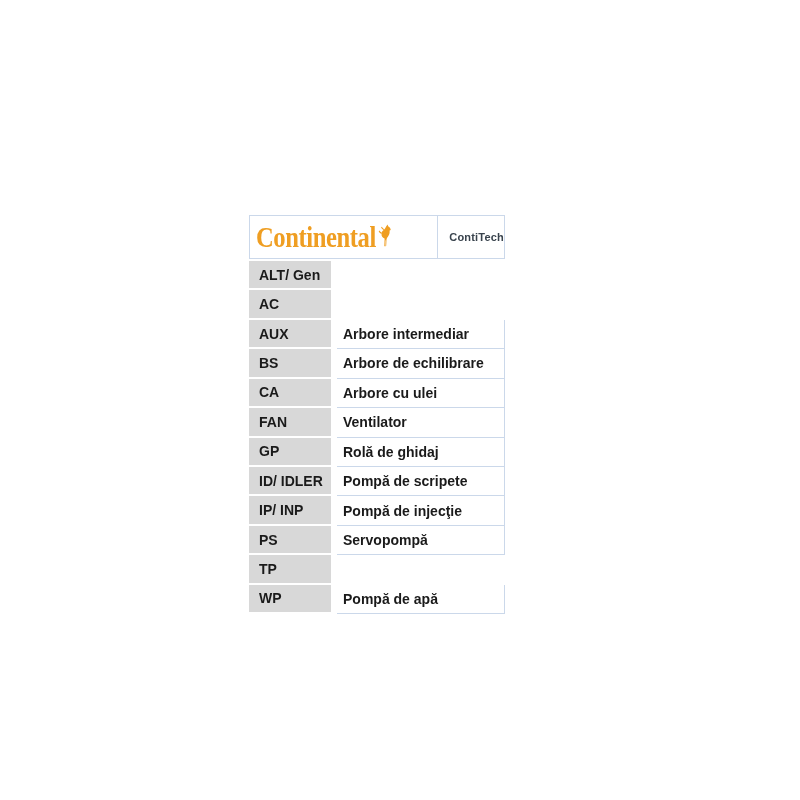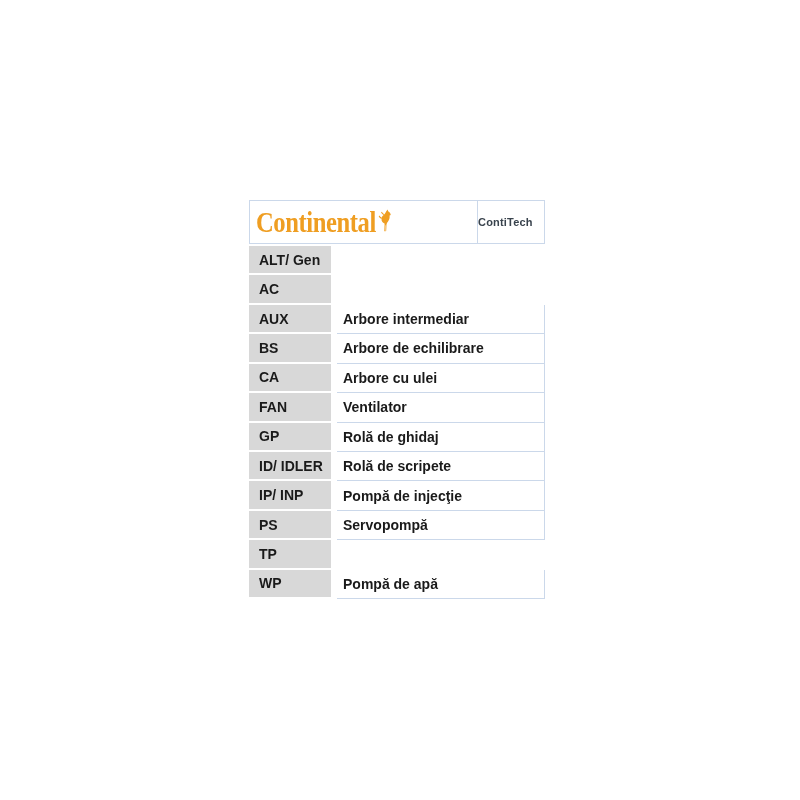--- a/index.html
+++ b/index.html
@@ -1,29 +1,29 @@
 <!DOCTYPE html>
 <html><head>
 <meta charset="utf-8">
 <style>
   * { margin:0; padding:0; box-sizing:border-box; }
   html,body { width:800px; height:800px; background:#ffffff; font-family:"Liberation Sans", sans-serif; }
   .sheet { position:relative; width:800px; height:800px; background:#ffffff; overflow:hidden; }
 
-  .legend { position:absolute; left:249px; top:200px; width:296px; }
+  .legend { position:absolute; left:249px; top:215px; width:256px; }
 
   
   .header { display:flex; height:44px; border:1px solid #CBD8EA; background:#ffffff; }
   .logo-cell { flex:1; display:flex; align-items:center; padding-left:6px; border-right:1px solid #CBD8EA; overflow:hidden; }
   .logo-text { display:inline-flex; align-items:center; font-family:"Liberation Serif", serif; font-weight:bold;
                font-size:30px; line-height:1; letter-spacing:-0.5px; color:#EF9E22; white-space:nowrap;
                transform:scaleX(0.82); transform-origin:left center; }
   .logo-text::first-letter { font-size:1.15em; }
   .horse { width:20px; height:26px; margin-left:2px; margin-top:-4px; flex:none; }
-  .brand-cell { width:66px; display:flex; align-items:center; justify-content:flex-start;
+  .brand-cell { width:66px; display:flex; align-items:center; justify-content:flex-end;
                 font-size:11px; font-weight:bold; color:#39434D; letter-spacing:0.2px; }
 
   
   .rows { margin-top:2px; height:353px; display:flex; flex-direction:column; }
   .row { flex:1; display:flex; }
   .abbr { width:82px; background:#D8D8D8; border-bottom:2px solid #ffffff;
           display:flex; align-items:center; padding-left:10px;
           font-size:14px; font-weight:bold; color:#1A1A1A; white-space:nowrap; }
   .colgap { width:6px; background:#ffffff; }
   .desc { flex:1; background:#ffffff; border-bottom:1px solid #CBD8EA; border-right:1px solid #CBD8EA;
@@ -84,21 +84,21 @@
           <div class="desc">Ventilator</div>
         </div>
         <div class="row">
           <div class="abbr">GP</div>
           <div class="colgap"></div>
           <div class="desc">Rolă de ghidaj</div>
         </div>
         <div class="row">
           <div class="abbr">ID/ IDLER</div>
           <div class="colgap"></div>
-          <div class="desc">Rolă de scripete</div>
+          <div class="desc">Pompă de scripete</div>
         </div>
         <div class="row">
           <div class="abbr">IP/ INP</div>
           <div class="colgap"></div>
           <div class="desc">Pompă de injecţie</div>
         </div>
         <div class="row">
           <div class="abbr">PS</div>
           <div class="colgap"></div>
           <div class="desc">Servopompă</div>

